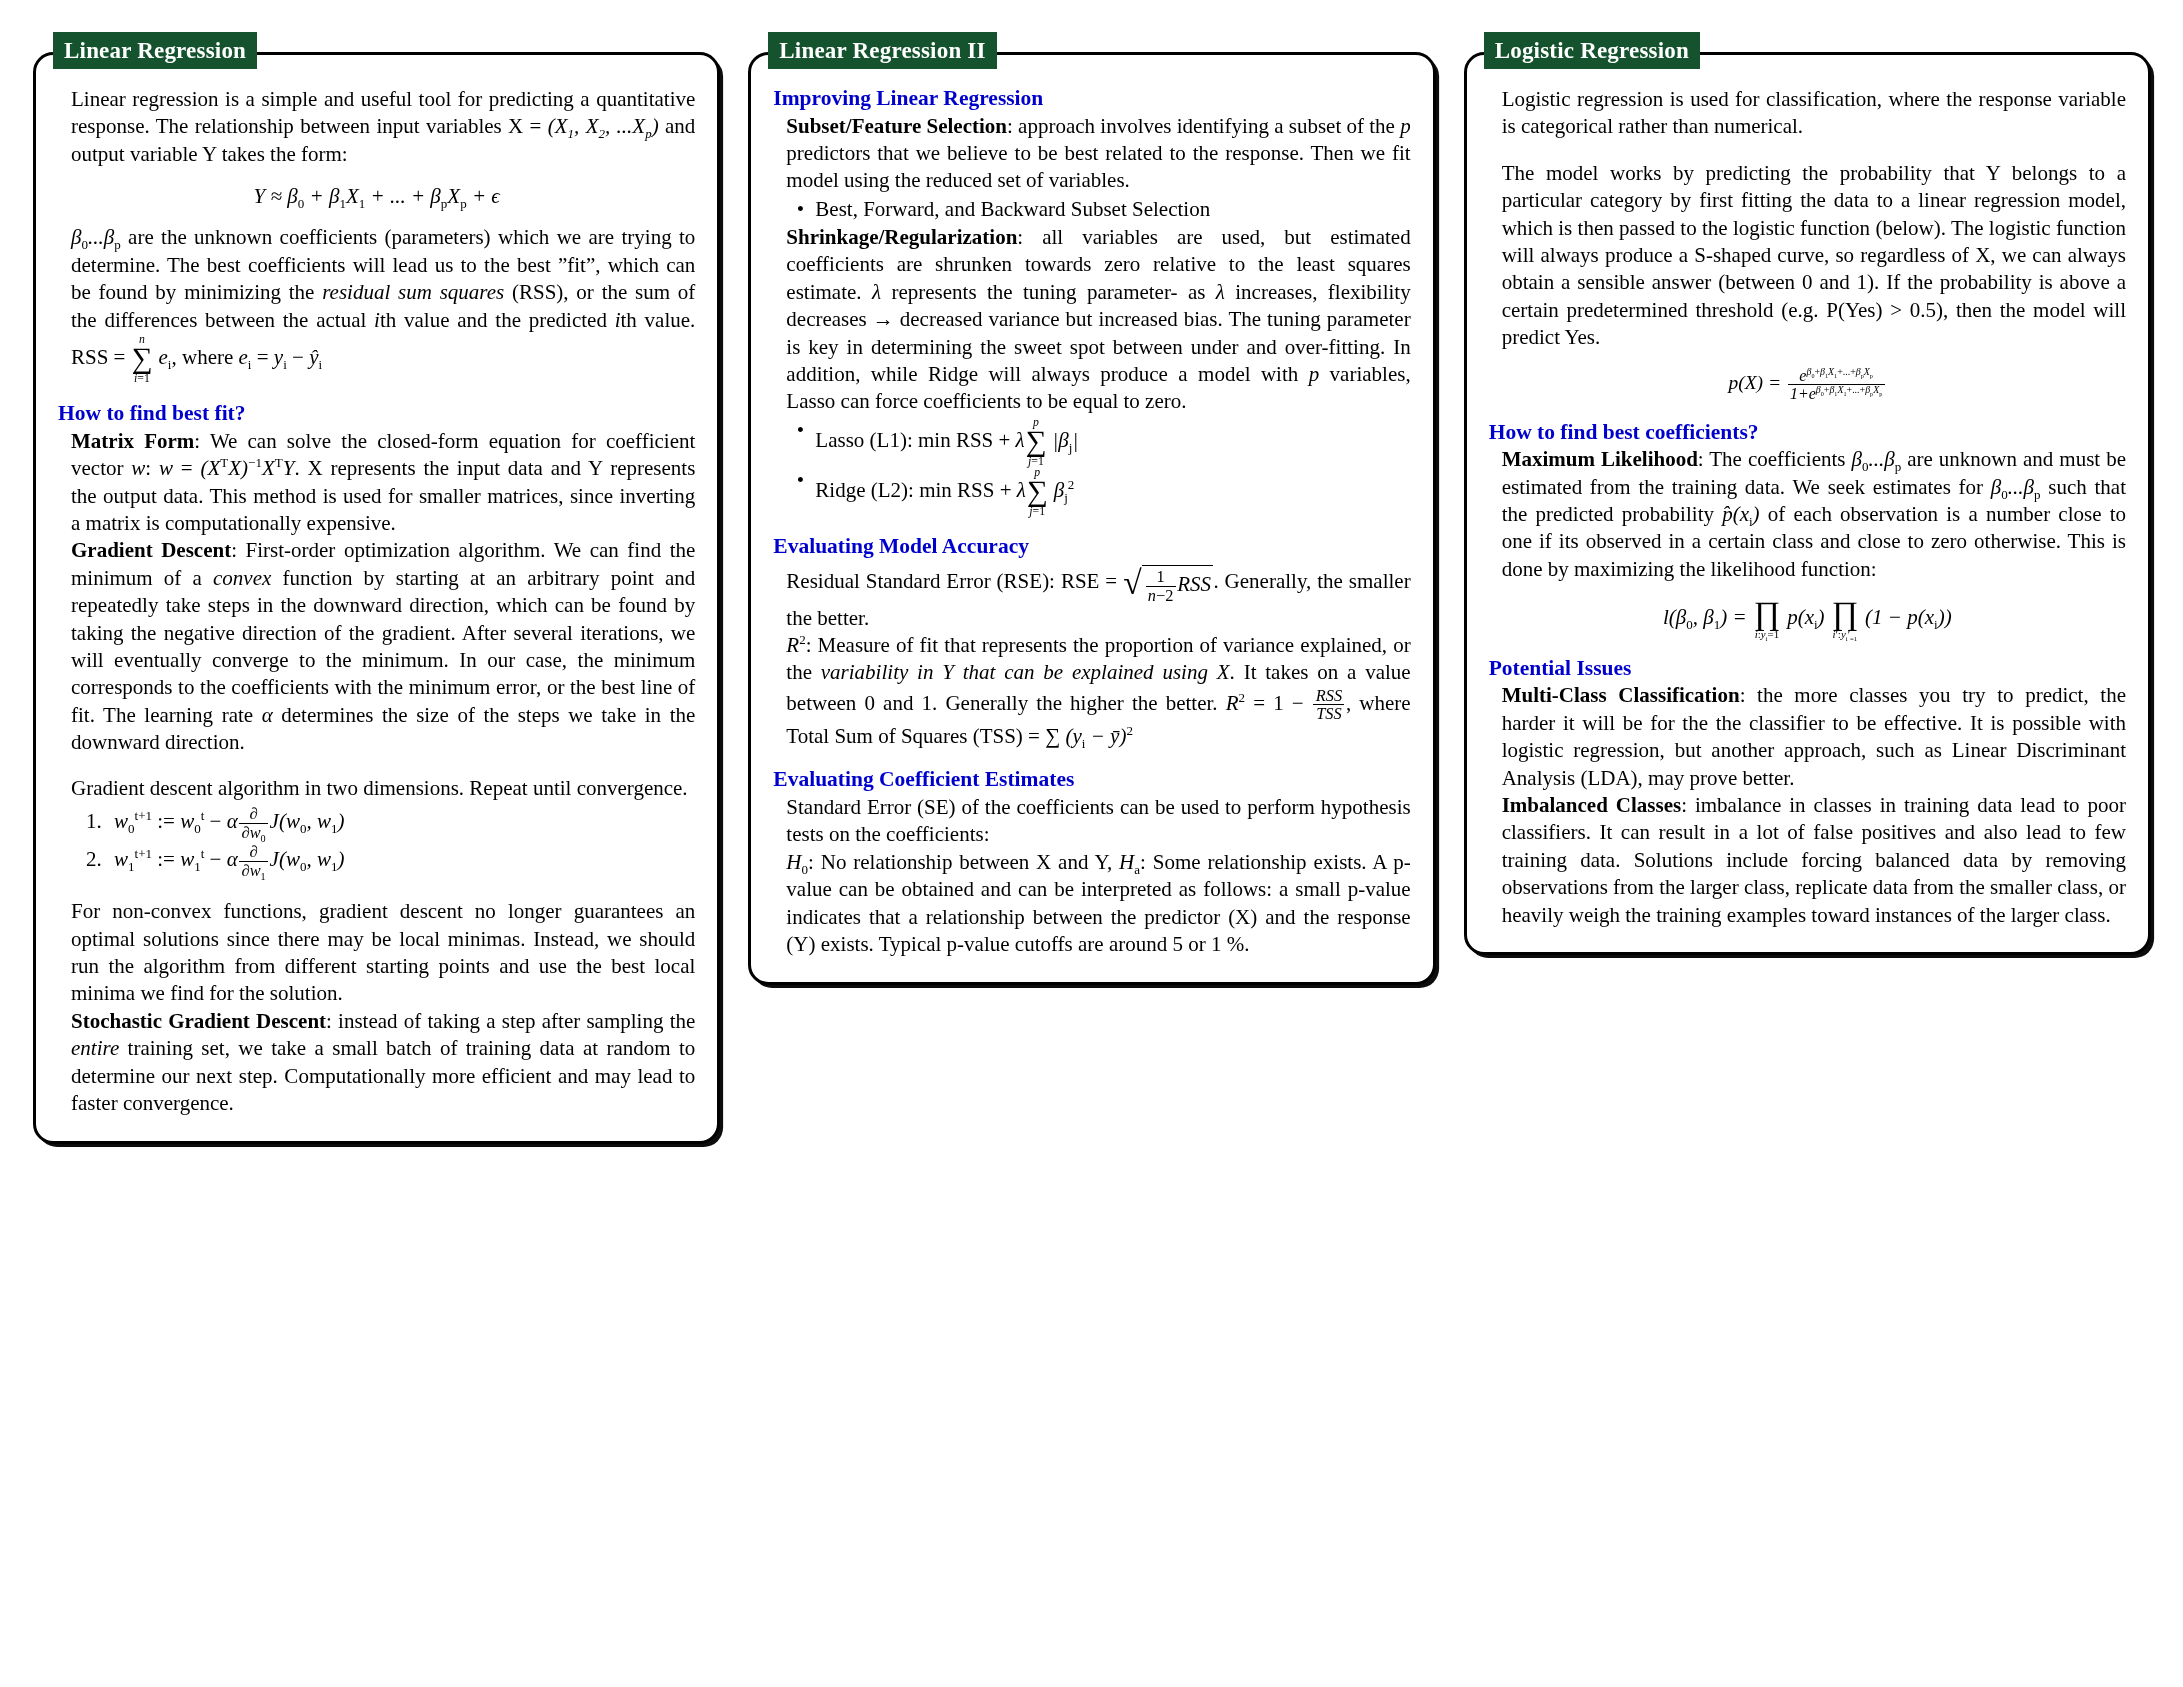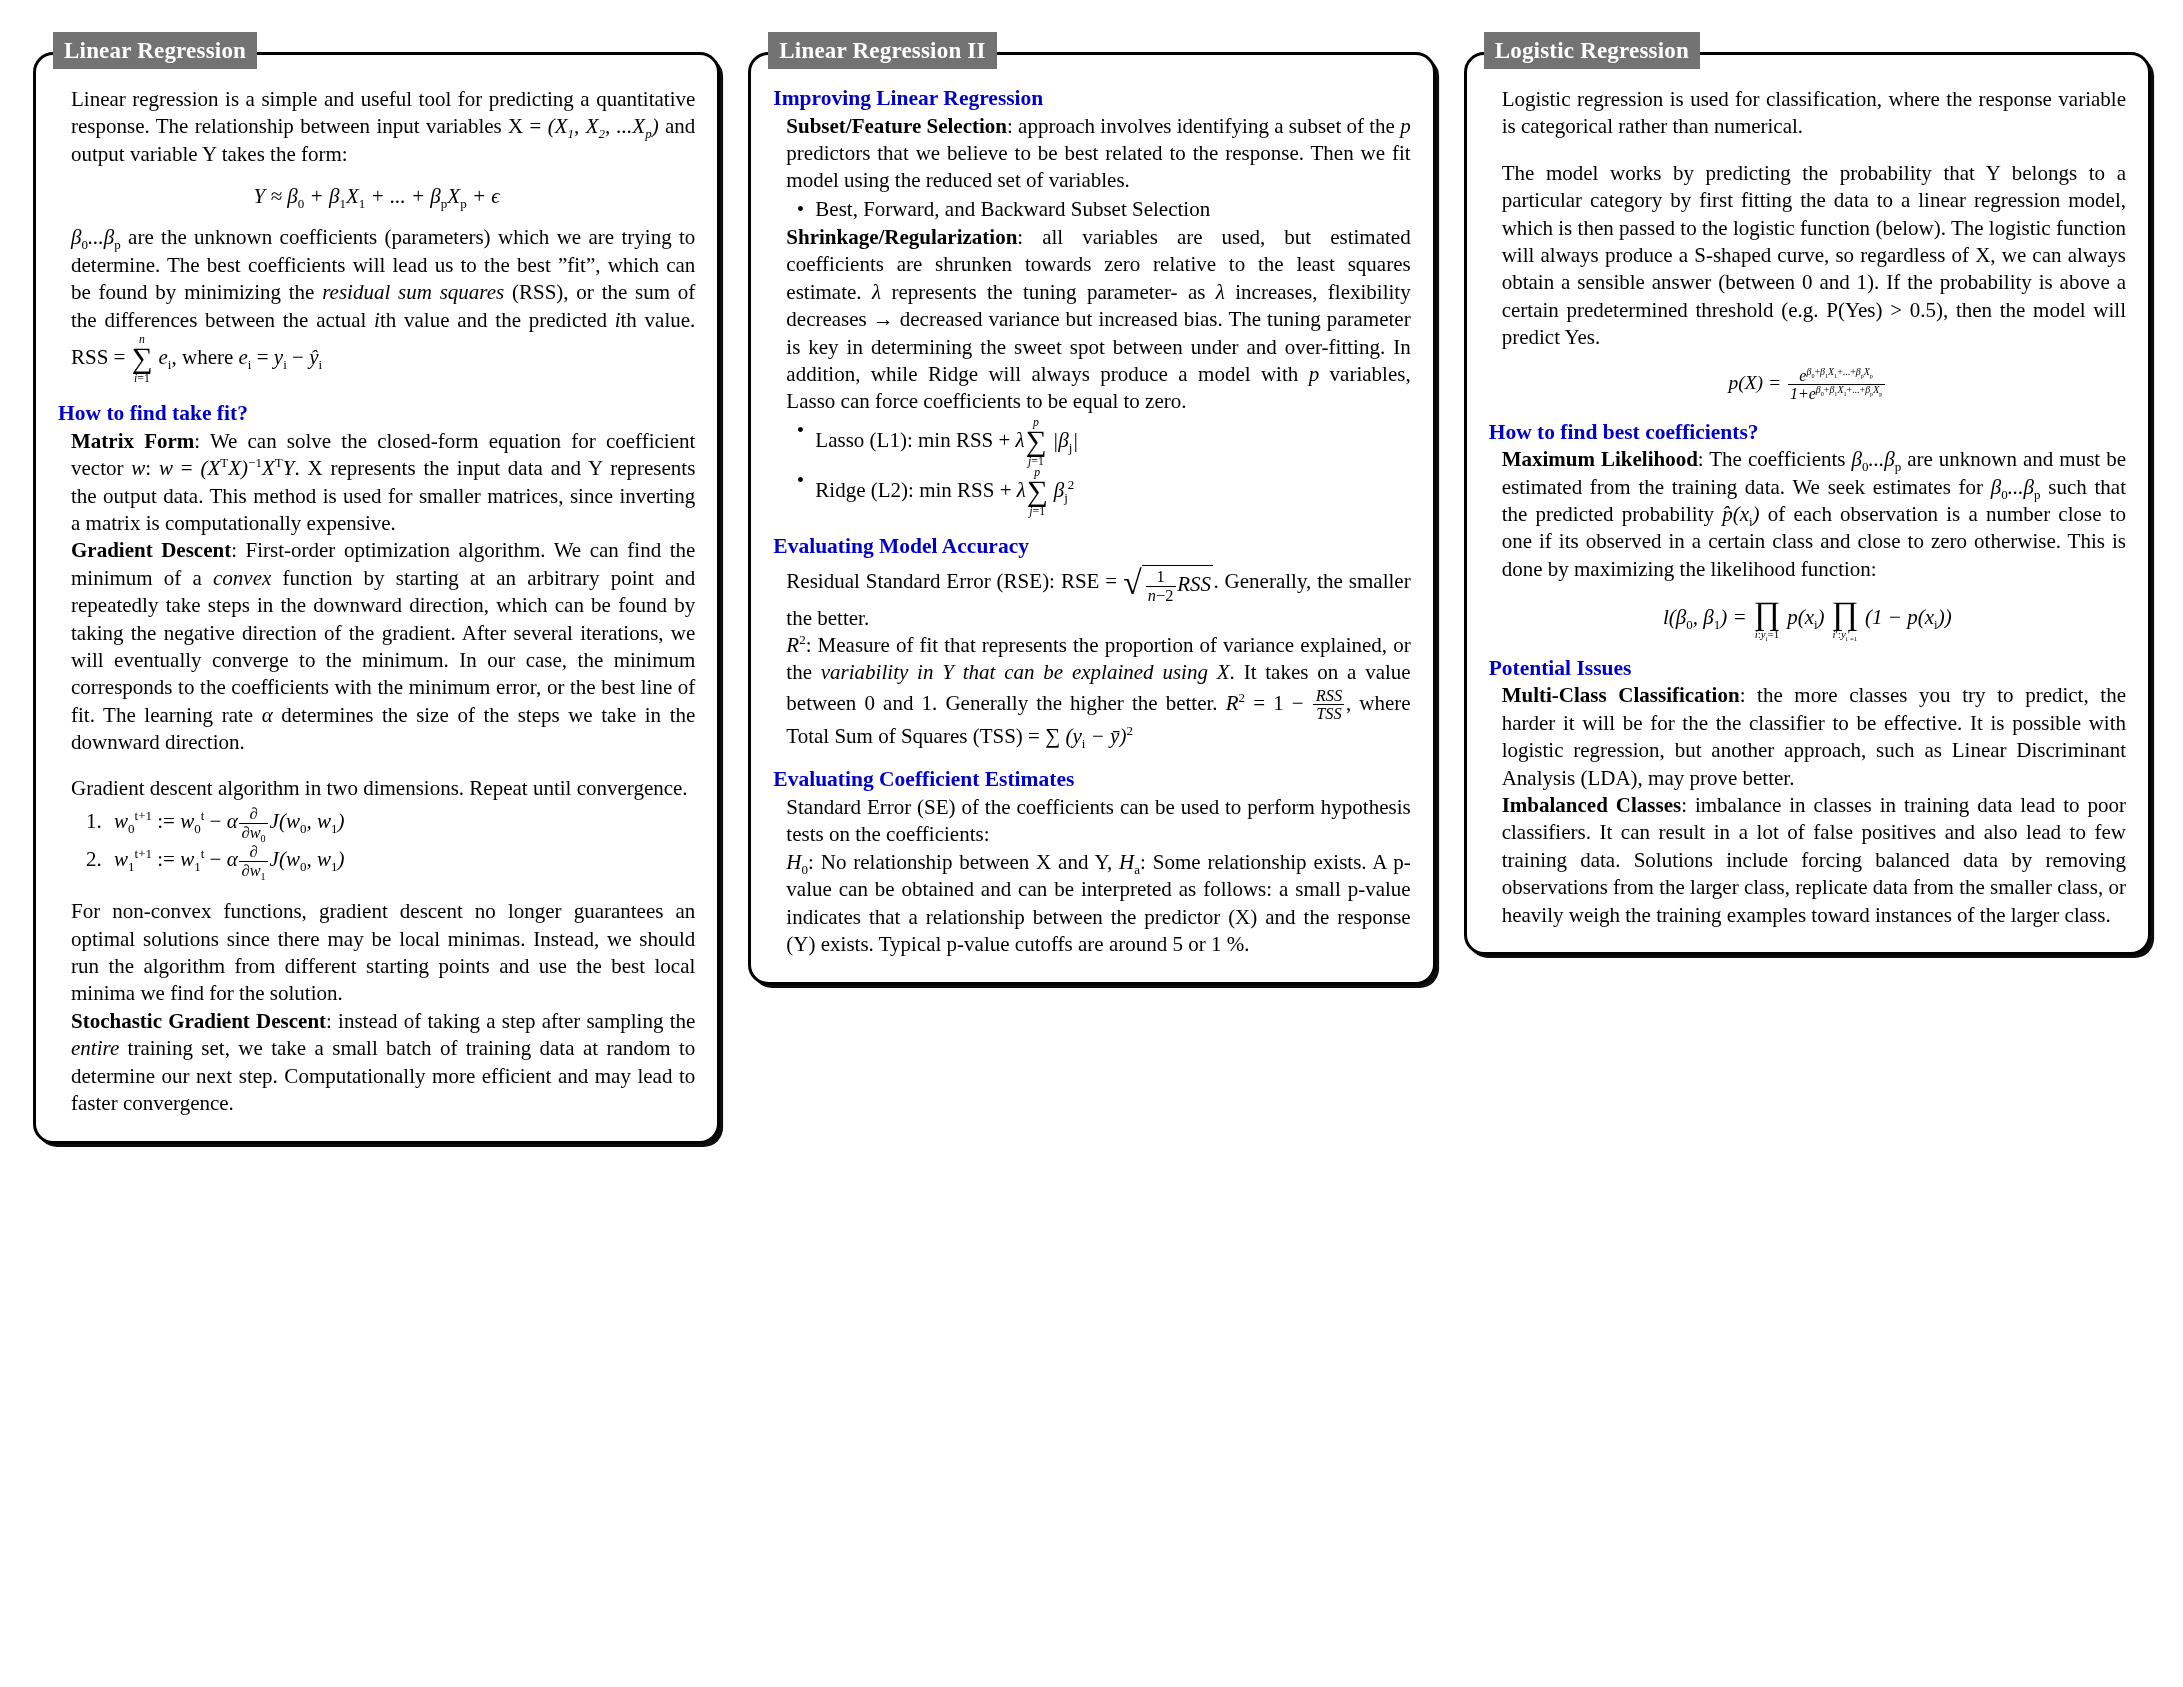--- a/index.html
+++ b/index.html
@@ -38,21 +38,21 @@
     border-radius: 20.3px;
     background: #ffffff;
     padding: 31px 22px 23.4px 22px;
     margin-top: 14px;
     box-shadow: 3.9px 3.9px 0 -0.8px rgba(0,0,0,0.95);
   }
   .panel-title {
     position: absolute;
     top: -23.4px;
     left: 17px;
-    background: #737373;
+    background: #14532d;
     color: #ffffff;
     font-weight: bold;
     font-size: 23px;
     line-height: 1.0;
     padding: 7px 11px 7.8px 11px;
     letter-spacing: 0.2px;
     white-space: nowrap;
     z-index: 5;
   }
   .body-text {
@@ -187,21 +187,21 @@
 
       <p class="body-text para">
         <span class="mi">β<sub>0</sub>...β<sub>p</sub></span> are the unknown coefficients (parameters) which we are
         trying to determine. The best coefficients will lead us to the best ”fit”, which can be found by
         minimizing the <i class="it">residual sum squares</i> (RSS), or the sum of the differences between the actual
         <i class="it">i</i>th value and the predicted <i class="it">i</i>th value.
         RSS&nbsp;=&nbsp;<span class="sumin"><span class="top"><i>n</i></span><span class="op">∑</span><span class="bot"><i>i</i>=1</span></span>&nbsp;<span class="mi">e<sub>i</sub></span>,
         where <span class="mi">e<sub>i</sub></span> = <span class="mi">y<sub>i</sub></span> − <span class="mi">ŷ<sub>i</sub></span>
       </p>
 
-      <div class="bluehead">How to find take fit?</div>
+      <div class="bluehead">How to find best fit?</div>
 
       <p class="body-text para"><b class="run">Matrix Form</b>: We can
         solve the closed-form equation for coefficient vector <span class="mi">w</span>:
         <span class="mi">w</span> = <span class="mi">(X<sup>T</sup>X)<sup>−1</sup>X<sup>T</sup>Y</span>. X represents the input data and Y
         represents the output data. This method is used for smaller matrices, since inverting a matrix is computationally
         expensive.</p>
 
       <p class="body-text para"><b class="run">Gradient Descent</b>:
         First-order optimization algorithm. We can find the minimum of a <i class="it">convex</i> function by starting at an
         arbitrary point and repeatedly take steps in the downward direction, which can be found by taking the negative

